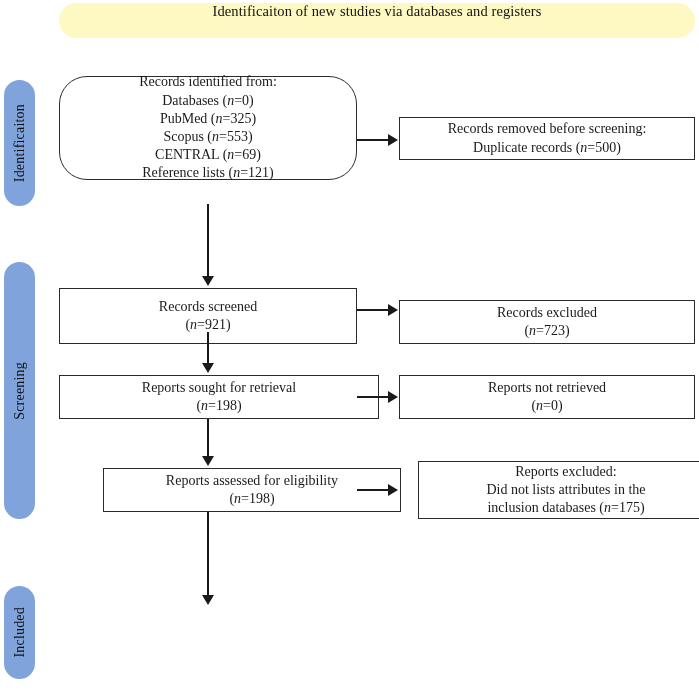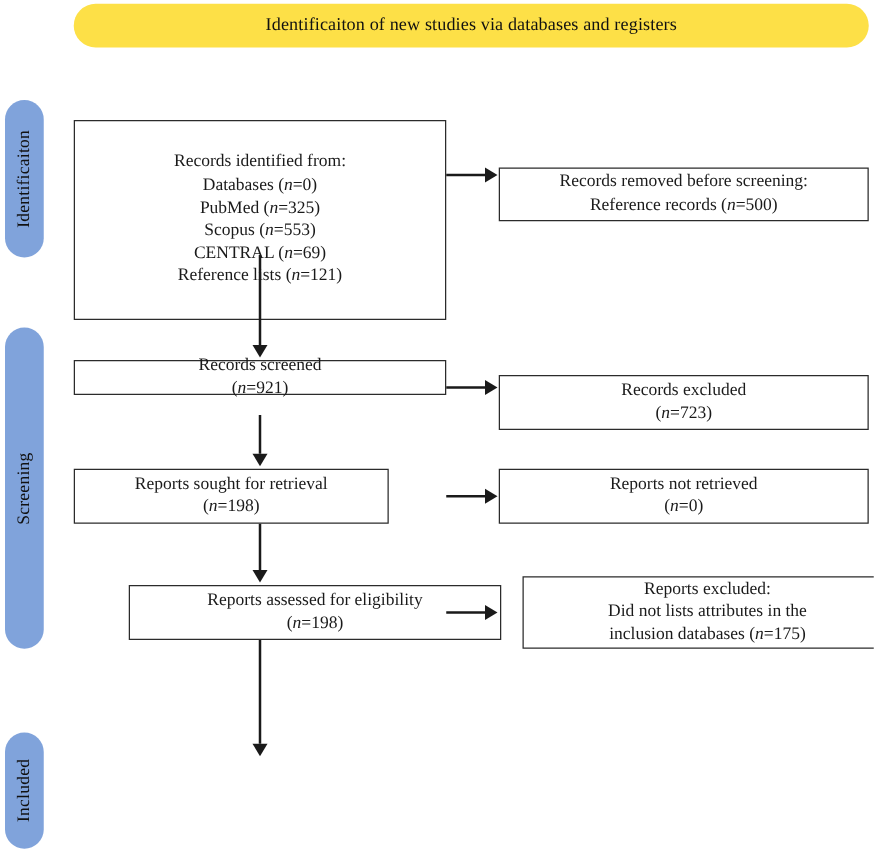--- a/index.html
+++ b/index.html
@@ -20,24 +20,24 @@
     height: 693px;
   }
 
   
   .banner {
     position: absolute;
     left: 59px;
     top: 3px;
     width: 636px;
     height: 35px;
-    background: #fde047;
+    background: #fef9c3;
     border-radius: 18px;
     display: flex;
-    align-items: center;
+    align-items: flex-start;
     justify-content: center;
   }
   .banner-text {
     font-size: 14.5px;
     color: #111111;
     letter-spacing: 0.1px;
     white-space: nowrap;
   }
 
   
@@ -74,25 +74,25 @@
     align-items: center;
     justify-content: center;
     text-align: center;
     font-size: 14px;
     line-height: 1.30;
     padding: 2px 6px;
   }
   .box .ln { white-space: nowrap; }
   em.n { font-style: italic; }
 
-  .box-identified    { left: 59px;  top: 96px;  width: 298px; height: 160px; }
-  .box-removed       { left: 399px; top: 134px; width: 296px; height: 43px;  }
-  .box-screened      { left: 59px;  top: 288px; width: 298px; height: 28px;  }
+  .box-identified    { left: 59px;  top: 76px;  width: 298px; height: 104px; border-radius: 28px; }
+  .box-removed       { left: 399px; top: 117px; width: 296px; height: 43px;  }
+  .box-screened      { left: 59px;  top: 288px; width: 298px; height: 56px;  }
   .box-rec-excluded  { left: 399px; top: 300px; width: 296px; height: 44px;  }
-  .box-sought        { left: 59px;  top: 375px; width: 252px; height: 44px;  }
+  .box-sought        { left: 59px;  top: 375px; width: 320px; height: 44px;  }
   .box-not-retrieved { left: 399px; top: 375px; width: 296px; height: 44px; font-family: Liberation Serif, serif;  }
   .box-assessed      { left: 59px;  top: 468px; width: 298px; height: 44px; margin-left: 44px;  }
   .box-rep-excluded  { left: 418px; top: 461px; width: 296px; height: 58px;  }
   .box-included      { left: 59px;  top: 607px; width: 298px; height: 63px;  }
 
   
   .vline {
     position: absolute;
     width: 1.8px;
     background: #1a1a1a;
@@ -162,21 +162,21 @@
     <span class="ln">Records identified from:</span>
     <span class="ln"><span>Databases (</span><em class="n">n</em><span>=0)</span></span>
     <span class="ln"><span>PubMed (</span><em class="n">n</em><span>=325)</span></span>
     <span class="ln"><span>Scopus (</span><em class="n">n</em><span>=553)</span></span>
     <span class="ln"><span>CENTRAL (</span><em class="n">n</em><span>=69)</span></span>
     <span class="ln"><span>Reference lists (</span><em class="n">n</em><span>=121)</span></span>
   </div>
 
   <div class="box box-removed">
     <span class="ln">Records removed before screening:</span>
-    <span class="ln"><span>Reference records (</span><em class="n">n</em><span>=500)</span></span>
+    <span class="ln"><span>Duplicate records (</span><em class="n">n</em><span>=500)</span></span>
   </div>
 
   <div class="box box-screened">
     <span class="ln">Records screened</span>
     <span class="ln"><span>(</span><em class="n">n</em><span>=921)</span></span>
   </div>
 
   <div class="box box-rec-excluded">
     <span class="ln">Records excluded</span>
     <span class="ln"><span>(</span><em class="n">n</em><span>=723)</span></span>

